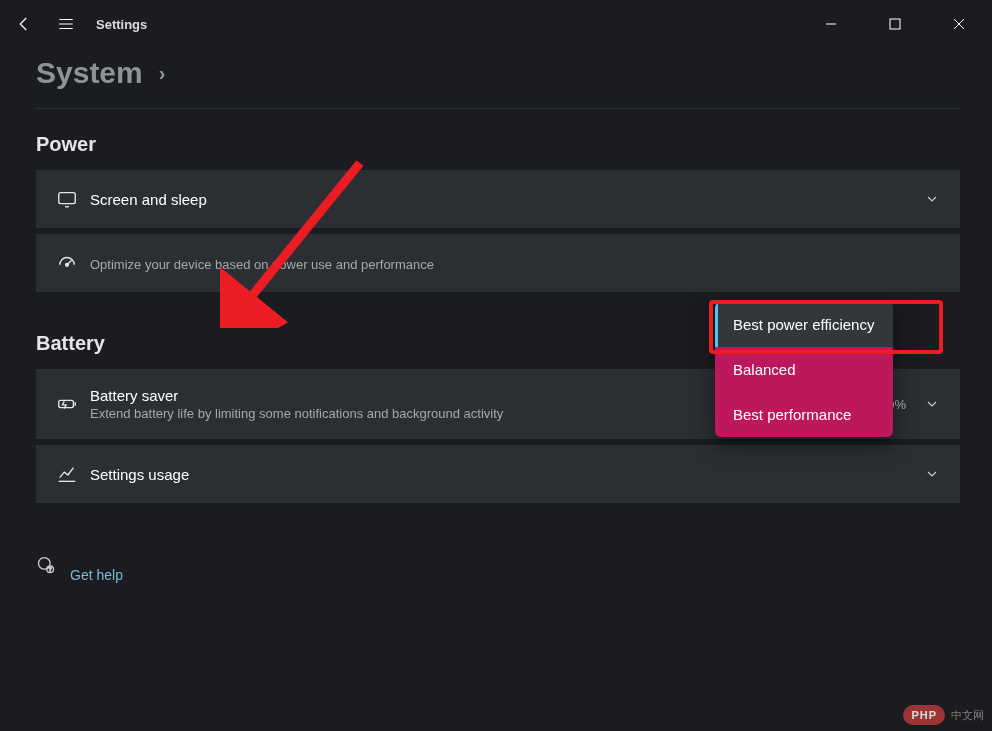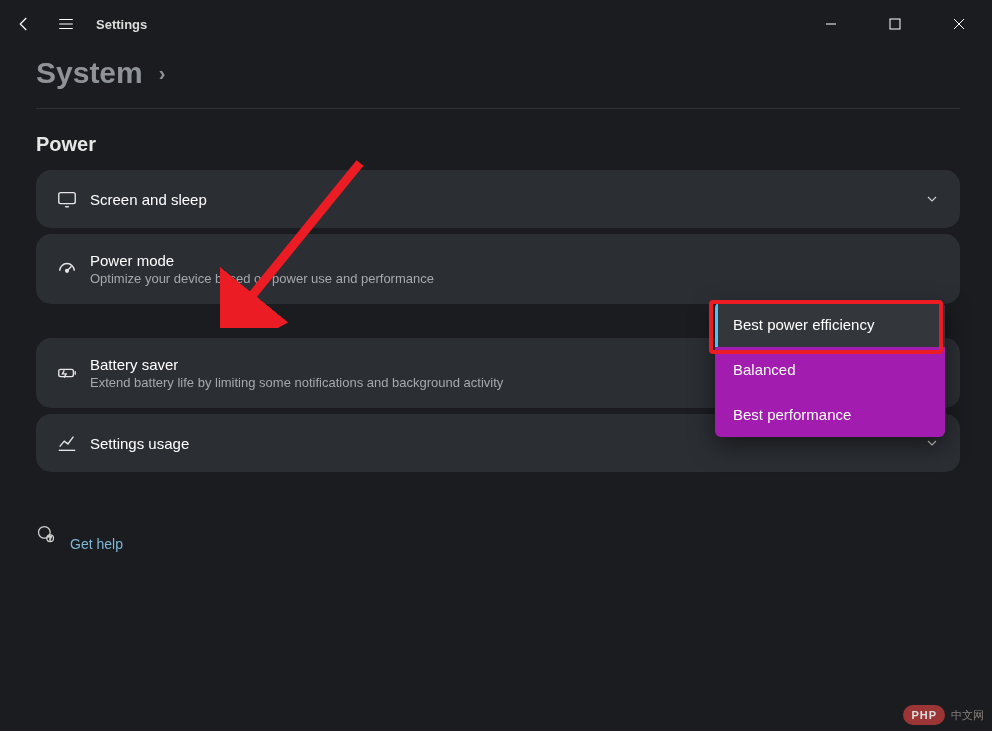--- a/index.html
+++ b/index.html
@@ -14,32 +14,32 @@
 
     .content { padding:8px 32px 0 36px; }
     .breadcrumb { display:flex; align-items:center; gap:16px; font-size:30px; font-weight:600; padding-bottom:18px; }
     .bc-parent { color:#8f9296; }
     .bc-chev { color:#8f9296; font-size:20px; }
     .bc-current { color:#fff; }
     .hr { height:1px; background:#2d3034; margin-bottom:24px; }
 
     .sect-title { font-size:20px; font-weight:600; margin:6px 0 14px 0; color:#e6e6e6; }
 
-    .card { background:#2b2e33; border-radius:15px; padding:18px 20px; display:flex; align-items:center; margin-bottom:6px; }
+    .card { background:#2b2e33; border-radius:0; padding:18px 20px; display:flex; align-items:center; margin-bottom:6px; }
     .card .ico { width:34px; display:flex; justify-content:flex-start; color:#e6e6e6; }
     .card .texts { flex:1; }
     .card .title { font-size:15px; color:#fff; }
     .card .sub { font-size:13px; color:#a6a8ab; margin-top:2px; }
     .card .right { display:flex; align-items:center; gap:18px; color:#d0d0d0; }
     .card .status { font-size:13px; color:#b8b8b8; }
     .chev-down { color:#d0d0d0; }
 
     .spacer { height:28px; }
 
-    .dropdown { position:absolute; left:715px; top:302px; width:230px; background:#a21caf; border-radius:6px; box-shadow:0 8px 24px rgba(0,0,0,.5); overflow:hidden; z-index:10; }
+    .dropdown { position:absolute; left:715px; top:302px; width:178px; background:#be185d; border-radius:6px; box-shadow:0 8px 24px rgba(0,0,0,.5); overflow:hidden; z-index:10; }
     .dd-item { padding:14px 18px; font-size:15px; color:#fff; display:flex; align-items:center; cursor:pointer; }
     .dd-item.sel { border-left:3px solid #4cc2ff; padding-left:15px; background:#33363b; }
 
     .red-box { position:absolute; left:709px; top:300px; width:234px; height:54px; border:4px solid #ec1c24; border-radius:4px; z-index:12; pointer-events:none; }
 
     .arrow { position:absolute; left:220px; top:158px; z-index:11; pointer-events:none; }
 
     .help { display:flex; align-items:center; gap:14px; margin-top:44px; }
     .help .hi { width:20px; height:20px; color:#d0d0d0; }
     .help a { color:#7fb7d6; font-size:14px; text-decoration:none;margin-top:20px; }
@@ -116,28 +116,28 @@
 
   <div class="card">
     <div class="ico">
       <svg width="22" height="22" viewBox="0 0 24 24" fill="none" stroke="currentColor" stroke-width="1.5">
           <path d="M4 14a8 8 0 0116 0"></path>
           <path d="M12 14l5-5"></path>
           <circle cx="12" cy="14" r="1.5" fill="currentColor"></circle>
         </svg>
     </div>
     <div class="texts">
-      <div class="title">Power mode</div>
       <div class="sub">Optimize your device based on power use and performance</div>
     </div>
     <div class="right"></div>
   </div>
 
   <div class="spacer"></div>
 
+  <div class="sect-title">Battery</div>
 
   <div class="card">
     <div class="ico">
       <svg width="22" height="22" viewBox="0 0 24 24" fill="none" stroke="currentColor" stroke-width="1.5">
           <rect x="3" y="8" width="16" height="8" rx="2"></rect>
           <path d="M21 10v4"></path>
           <path d="M9 9l-2 4h4l-2 4"></path>
         </svg>
     </div>
     <div class="texts">

